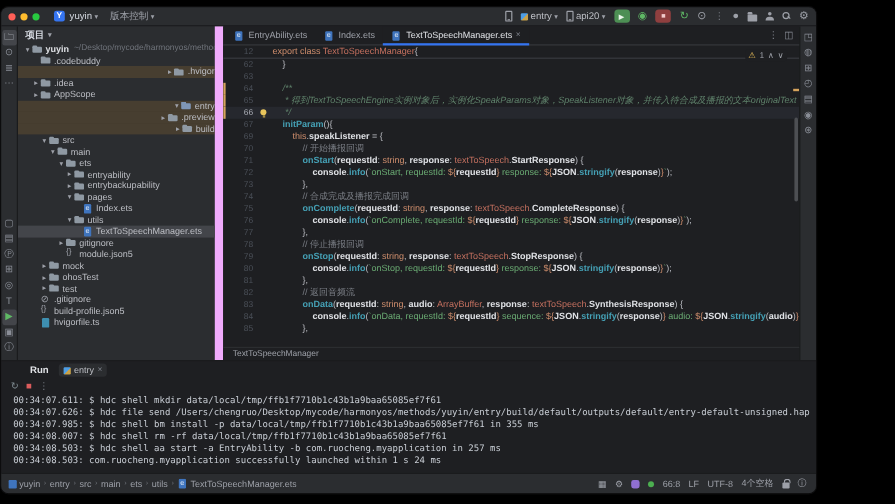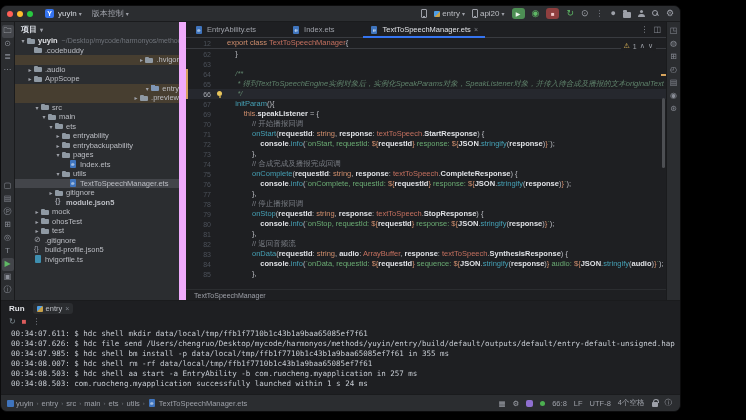--- a/index.html
+++ b/index.html
@@ -66,58 +66,58 @@
   .ic-module:after{content:"";position:absolute;left:0;top:1px;width:4px;height:2px;background:#7f96b5;}
   .ic-ets:before{content:"";position:absolute;left:1px;top:0;width:6px;height:8px;background:#3f74bd;border-radius:1px;}
   .ic-ets:after{content:"e";position:absolute;left:1px;top:0;width:6px;height:8px;color:#dfe9f5;font-size:6px;line-height:8px;text-align:center;}
   .ic-ts:before{content:"";position:absolute;left:1px;top:0;width:6px;height:8px;background:#3e8fb0;border-radius:1px;}
   .ic-json:before{content:"{}";position:absolute;left:0;top:-1px;color:#9da0a8;font-size:7px;}
   .ic-git:before{content:"\2298";position:absolute;left:0;top:-1px;color:#9da0a8;font-size:8px;}
   .ic-txt:before{content:"\2261";position:absolute;left:1px;top:-1px;color:#9da0a8;font-size:8px;}
 
   
   .editor{flex:1;display:flex;flex-direction:column;min-width:0;background:#1e1f22;position:relative;}
-  .tabs{height:16px;display:flex;align-items:stretch;border-bottom:1px solid #393b40;flex:none;padding-left:2px;gap:22px;}
+  .tabs{height:16px;display:flex;align-items:stretch;border-bottom:1px solid #393b40;flex:none;padding-left:2px;}
   .tab{display:flex;align-items:center;gap:3px;padding:0 7px;color:#9da0a8;font-size:7.5px;position:relative;}
   .tab.active{color:#dfe1e5;background:#1e1f22;}
   .tab.active:after{content:"";position:absolute;left:0;right:0;bottom:-1px;height:2px;background:#3574f0;}
   .tclose{color:#7d818a;font-size:7px;}
   .tabs-right{margin-left:auto;display:flex;align-items:center;gap:5px;padding-right:5px;color:#8a8e97;font-size:8px;}
   .code-area{flex:1;position:relative;overflow:hidden;font-family:"DejaVu Sans Mono",monospace;}
   .code-row{height:10px;display:flex;align-items:center;position:relative;}
   .code-row.cur{background:#26282e;}
   .code-row.stickyrow{background:#1e1f22;border-bottom:1px solid #393b40;height:11px;}
   .marks{width:3px;height:100%;flex:none;}
   .marks.on{background:#d6a35c;width:2px;margin-right:1px;}
   .lnum{width:26px;flex:none;text-align:right;color:#4b5059;font-size:7px;padding-right:4px;}
   .cur .lnum{color:#a8abb3;}
   .bulbslot{width:12px;flex:none;position:relative;height:100%;}
   .bulb{position:absolute;left:2px;top:2px;width:5px;height:5px;border-radius:50%;background:#e8c55c;}
   .bulb:after{content:"";position:absolute;left:1.5px;top:5px;width:2px;height:1.5px;background:#a08a44;}
   .code-row pre{margin:0;font-size:7.5px;line-height:10px;white-space:pre;color:#bcbec4;font-family:"DejaVu Sans Mono",monospace;}
   .tk-k{color:#cf8e6d;}
   .tk-c{color:#c4705f;}
-  .tk-f{color:#45a0b5;}
+  .tk-f{color:#45a0b5;font-weight:bold;}
   .tk-v{color:#dfe1e5;font-weight:bold;}
   .tk-s{color:#6aab73;}
   .tk-t{color:#cf8e6d;}
   .tk-d{color:#5f826b;font-style:italic;}
   .tk-m{color:#7a7e85;}
   .tk-p{color:#bcbec4;}
   .inspection{position:absolute;top:19px;right:10px;display:flex;align-items:center;gap:3px;color:#9da0a8;
               font-size:7px;background:#1e1f22;padding:1px 3px;border-radius:3px;z-index:5;}
   .warn{color:#f2c55c;font-size:7px;}
   .vscroll{position:absolute;right:1px;top:60px;width:3px;height:70px;background:#4d4f53;border-radius:2px;z-index:4;}
   .vmark{position:absolute;right:0;top:36px;width:5px;height:2px;background:#d6a35c;z-index:4;}
   .ebread{height:11px;flex:none;display:flex;align-items:center;padding:0 8px;color:#9da0a8;font-size:7px;
           border-top:1px solid #2b2d30;background:#1e1f22;}
 
   
   .runpanel{height:94px;flex:none;border-top:1px solid #1a1b1d;background:#1e1f22;display:flex;flex-direction:column;}
-  .run-head{height:15px;display:flex;align-items:center;gap:8px;padding:0 8px;flex:none;}
+  .run-head{height:15px;display:flex;align-items:center;gap:8px;padding:0 24px;flex:none;}
   .run-title{color:#dfe1e5;font-size:8px;font-weight:bold;}
   .run-tab{display:flex;align-items:center;gap:3px;color:#bcbec4;font-size:7.5px;padding:1px 4px;border-radius:3px;background:#2b2d30;}
   .run-toolbar{height:12px;display:flex;align-items:center;gap:6px;padding:0 8px;flex:none;}
   .rt{font-size:8px;line-height:10px;}
   .console{flex:1;overflow:hidden;padding:1px 0 0 10px;}
   .cline{font-family:"DejaVu Sans Mono",monospace;font-size:7.5px;line-height:10px;color:#c8cdd4;white-space:pre;}
 
   
   .statusbar{height:17px;flex:none;background:#2b2d30;border-top:1px solid #1a1b1d;display:flex;align-items:center;
              padding:0 8px 0 6px;font-size:7.5px;color:#9da0a8;}
@@ -214,37 +214,42 @@
               <span class="lbl">.codebuddy</span>
             </div>
             <div class="trow tint" style="padding-left: 11px;">
               <span class="arrow">▸</span>
               <span class="ic ic-folder"></span>
               <span class="lbl">.hvigor</span>
             </div>
             <div class="trow" style="padding-left: 11px;">
               <span class="arrow">▸</span>
               <span class="ic ic-folder"></span>
-              <span class="lbl">.audio</span>
+              <span class="lbl">.idea</span>
             </div>
             <div class="trow" style="padding-left: 11px;">
               <span class="arrow">▸</span>
               <span class="ic ic-folder"></span>
               <span class="lbl">AppScope</span>
             </div>
             <div class="trow tint" style="padding-left: 11px;">
               <span class="arrow">▾</span>
               <span class="ic ic-module"></span>
               <span class="lbl">entry</span>
             </div>
             <div class="trow tint" style="padding-left: 18px;">
               <span class="arrow">▸</span>
               <span class="ic ic-folder"></span>
               <span class="lbl">.preview</span>
             </div>
+            <div class="trow tint" style="padding-left: 18px;">
+              <span class="arrow">▸</span>
+              <span class="ic ic-folder"></span>
+              <span class="lbl">build</span>
+            </div>
             <div class="trow" style="padding-left: 18px;">
               <span class="arrow">▾</span>
               <span class="ic ic-folder"></span>
               <span class="lbl">src</span>
             </div>
             <div class="trow" style="padding-left: 25px;">
               <span class="arrow">▾</span>
               <span class="ic ic-folder"></span>
               <span class="lbl">main</span>
             </div>
@@ -281,21 +286,21 @@
             <div class="trow sel" style="padding-left: 46px;">
               <span class="arrow"></span>
               <span class="ic ic-ets"></span>
               <span class="lbl">TextToSpeechManager.ets</span>
             </div>
             <div class="trow" style="padding-left: 32px;">
               <span class="arrow">▸</span>
               <span class="ic ic-folder"></span>
               <span class="lbl">gitignore</span>
             </div>
-            <div class="trow" style="padding-left: 32px; font-weight: bold;">
+            <div class="trow" style="padding-left: 32px;">
               <span class="arrow"></span>
               <span class="ic ic-json"></span>
               <span class="lbl">module.json5</span>
             </div>
             <div class="trow" style="padding-left: 18px;">
               <span class="arrow">▸</span>
               <span class="ic ic-folder"></span>
               <span class="lbl">mock</span>
             </div>
             <div class="trow" style="padding-left: 18px; align-items: center;">

